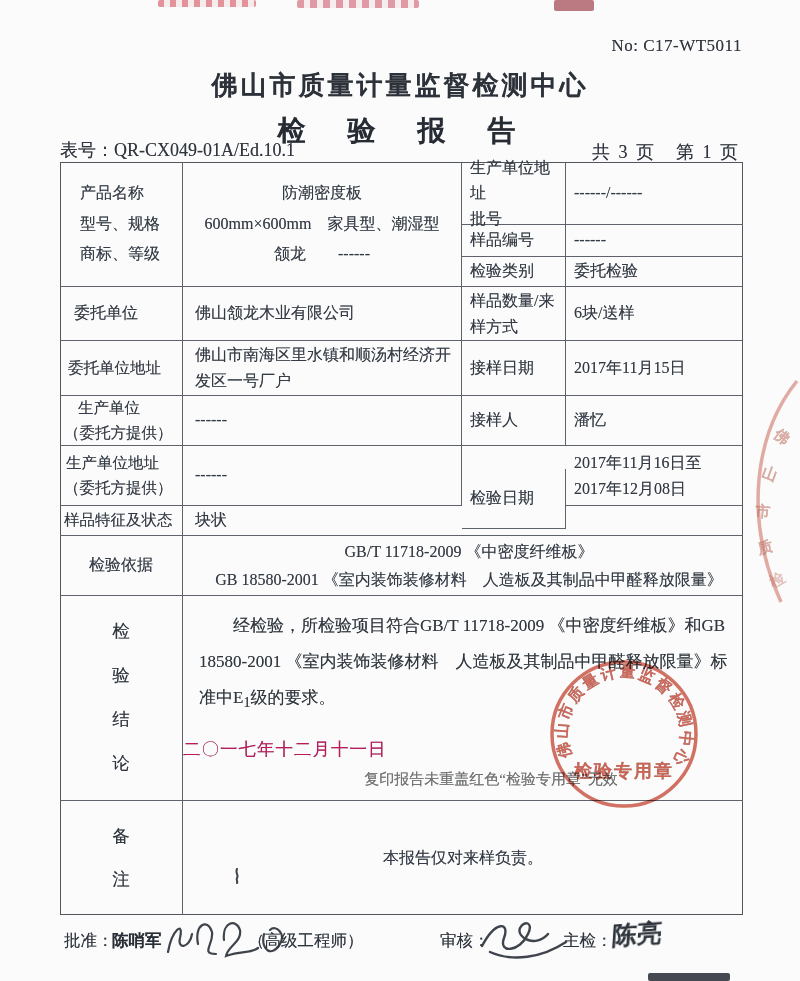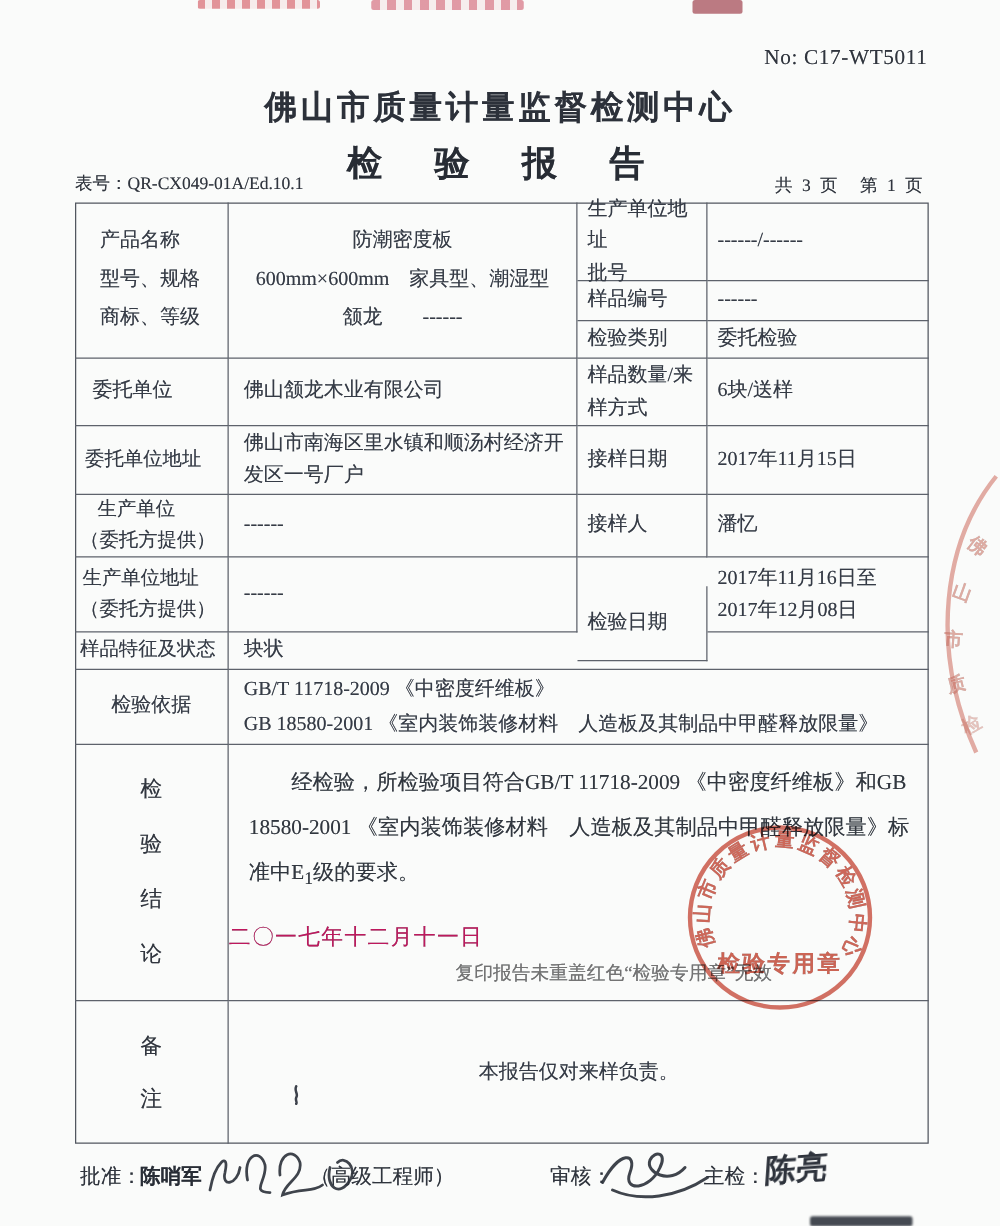--- a/index.html
+++ b/index.html
@@ -8,21 +8,21 @@
     background:#fafbfa;overflow:hidden;
     font-family:"Liberation Serif","DejaVu Serif",serif;
     color:#353b46;
   }
   .paper *{box-sizing:border-box;}
   .txt{text-shadow:0 0 .4px rgba(52,58,68,.55);}
   
   .report-no{position:absolute;top:36px;right:58px;font-size:17px;letter-spacing:.5px;color:#30353e;}
   .org-title{position:absolute;top:68px;left:0;width:100%;text-align:center;font-size:26px;font-weight:600;letter-spacing:3px;color:#2c313a;}
   .doc-title{position:absolute;top:112px;left:0;width:100%;text-align:center;font-size:28px;font-weight:600;letter-spacing:7px;color:#272c34;}
-  .form-row{position:absolute;top:138px;left:60px;right:60px;height:22px;font-size:14px;color:#30353e;text-decoration:underline;}
+  .form-row{position:absolute;top:138px;left:60px;right:60px;height:22px;font-size:18px;color:#30353e;text-decoration:underline;}
   .form-no{position:absolute;left:0;top:0;}
   .page-count{position:absolute;right:0;top:2px;letter-spacing:2px;}
   
   .tbl-frame{position:absolute;left:60px;top:162px;width:683px;height:753px;border:1.5px solid #51565f;}
   .cell{position:absolute;display:flex;flex-direction:column;justify-content:center;font-size:16px;line-height:1.55;color:#353b46;}
   .b-r{border-right:1px solid #5d626b;}
   .b-b{border-bottom:1px solid #5d626b;}
   .center{align-items:center;text-align:center;}
   .vlab{align-items:center;justify-content:space-around;padding:14px 0;font-size:17.5px;color:#31363f;}
   .pl8{padding-left:8px;}.pl12{padding-left:12px;}.pl14{padding-left:14px;}.pl20{padding-left:20px;}
@@ -160,21 +160,21 @@
   <div class="cell b-r b-b small" style="left:60px;top:506px;width:123px;height:30px;padding-left:4px;">
     <span>样品特征及状态</span>
   </div>
   <div class="cell b-b pl12" style="left:183px;top:506px;width:560px;height:30px;">
     <span>块状</span>
   </div>
 
   <div class="cell b-r b-b center" style="left:60px;top:536px;width:123px;height:60px;">
     <span>检验依据</span>
   </div>
-  <div class="cell b-b pl12" style="left:183px;top:536px;width:560px;height:60px;line-height:1.7;">
+  <div class="cell b-b pl12" style="left:183px;top:536px;width:560px;height:60px;line-height:1.7;align-items:center;">
     <span>GB/T 11718-2009 《中密度纤维板》</span>
     <span>GB 18580-2001 《室内装饰装修材料　人造板及其制品中甲醛释放限量》</span>
   </div>
 
   <div class="cell b-r b-b vlab" style="left:60px;top:596px;width:123px;height:205px;">
     <span>检</span>
     <span>验</span>
     <span>结</span>
     <span>论</span>
   </div>

